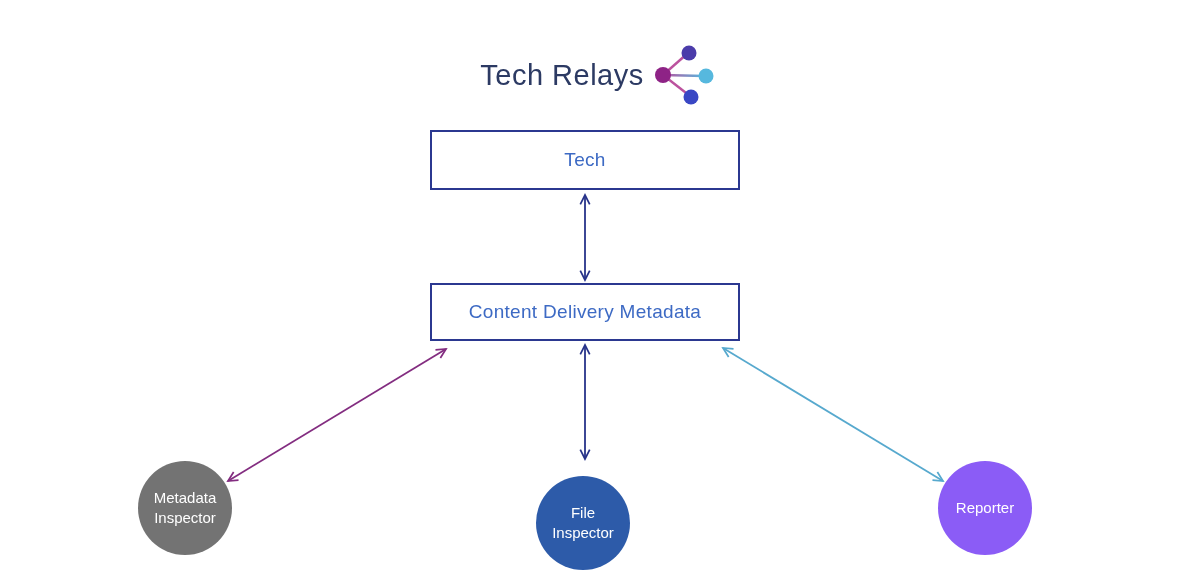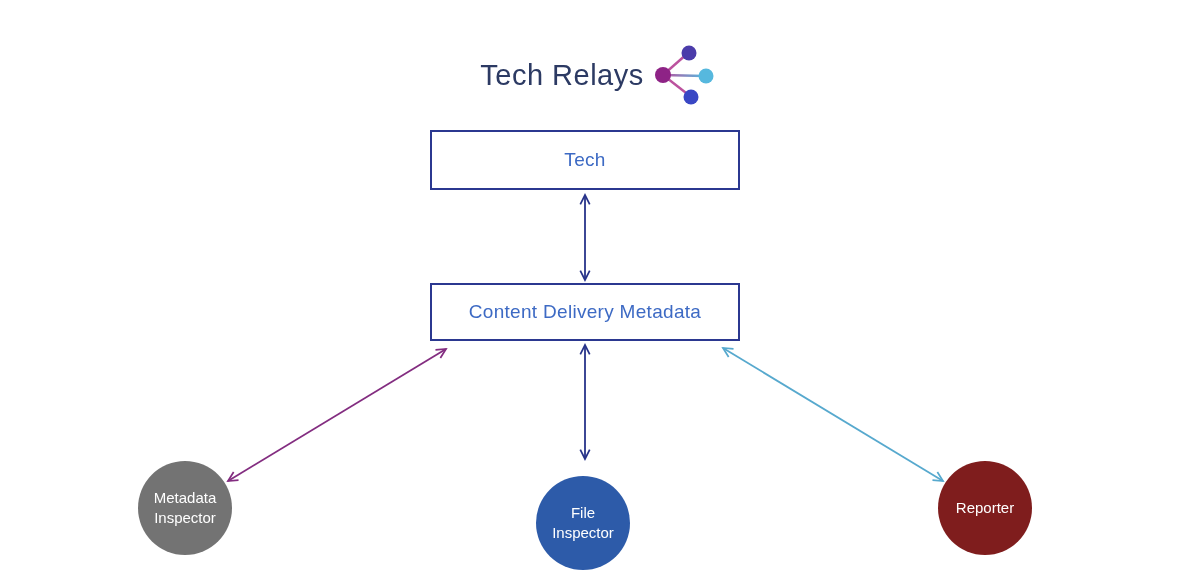--- a/index.html
+++ b/index.html
@@ -129,17 +129,17 @@
   <div class="circle circle-metadata" style="background-color: #737373;">
     <span style="color: rgb(255, 255, 255);">Metadata</span>
     <span style="color: rgb(255, 255, 255);">Inspector</span>
   </div>
 
   <div class="circle circle-file" style="background-color: rgb(45, 91, 169);">
     <span style="color: rgb(255, 255, 255);">File</span>
     <span style="color: rgb(255, 255, 255);">Inspector</span>
   </div>
 
-  <div class="circle circle-reporter" style="background-color: #7f1d1d;">
+  <div class="circle circle-reporter" style="background-color: #8b5cf6;">
     <span style="color: rgb(255, 255, 255);">Reporter</span>
   </div>
 
 </div>
 
 </body></html>

